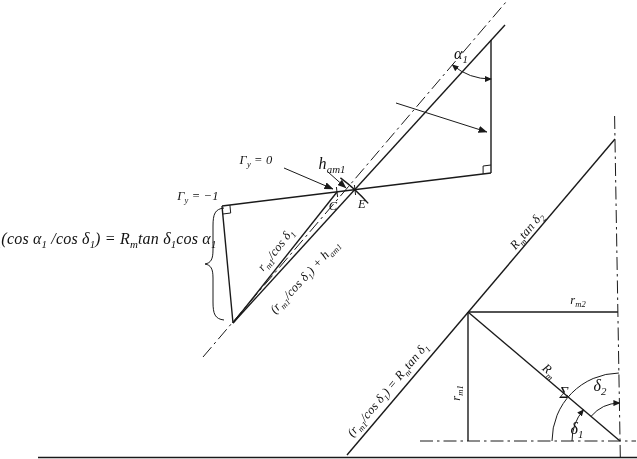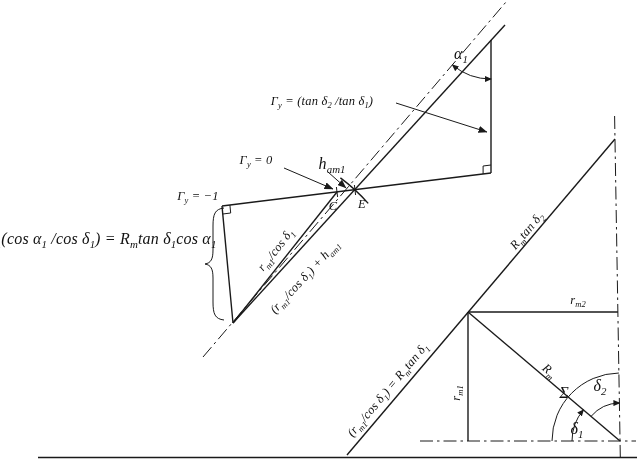--- a/index.html
+++ b/index.html
@@ -54,21 +54,20 @@
     <line class="cl" x1="614.6" y1="116" x2="620.3" y2="457"></line>
     <line class="ln" x1="620" y1="441" x2="468" y2="312"></line>
     <line class="ln" x1="468" y1="312" x2="617.9" y2="312"></line>
     <line class="ln" x1="468" y1="312" x2="468" y2="441"></line>
     <path class="thin" d="M572,441 A48,48 0 0 1 583.4,409.9" marker-end="url(#arrs)"></path>
     <path class="thin" d="M591,416.4 A38,38 0 0 1 619.4,403" marker-end="url(#arrs)"></path>
     <path class="thin" d="M552,441 A68,68 0 0 1 618.9,373"></path>
     <line class="ln" x1="38" y1="457.5" x2="637" y2="457.5"></line>
   </svg>
 
-  <div class="lbl" style="left:322px;top:101px">Γ<sub>y</sub> = (tan δ<sub>2</sub> /tan δ<sub>1</sub>)</div>
   <div class="lbl" style="left:256px;top:160px">Γ<sub>y</sub> = 0</div>
   <div class="lbl" style="left:198px;top:196px">Γ<sub>y</sub> = −1</div>
   <div class="lbl small" style="left:99px;top:239px">r<sub>m1</sub>(cos α<sub>1</sub> /cos δ<sub>1</sub>) = R<sub>m</sub>tan δ<sub>1</sub>cos α<sub>1</sub></div>
   <div class="lbl small" style="left:332px;top:164px">h<sub>am1</sub></div>
   <div class="lbl" style="left:276px;top:250px;--r:-52deg">r<sub>m1</sub>/cos δ<sub>1</sub></div>
   <div class="lbl" style="left:305px;top:277px;--r:-47deg">(r<sub>m1</sub>/cos δ<sub>1</sub>) + h<sub>am1</sub></div>
   <div class="lbl" style="left:333px;top:206px">C</div>
   <div class="lbl" style="left:362px;top:204px">E</div>
   <div class="lbl small" style="left:461px;top:54px">α<sub>1</sub></div>
 

